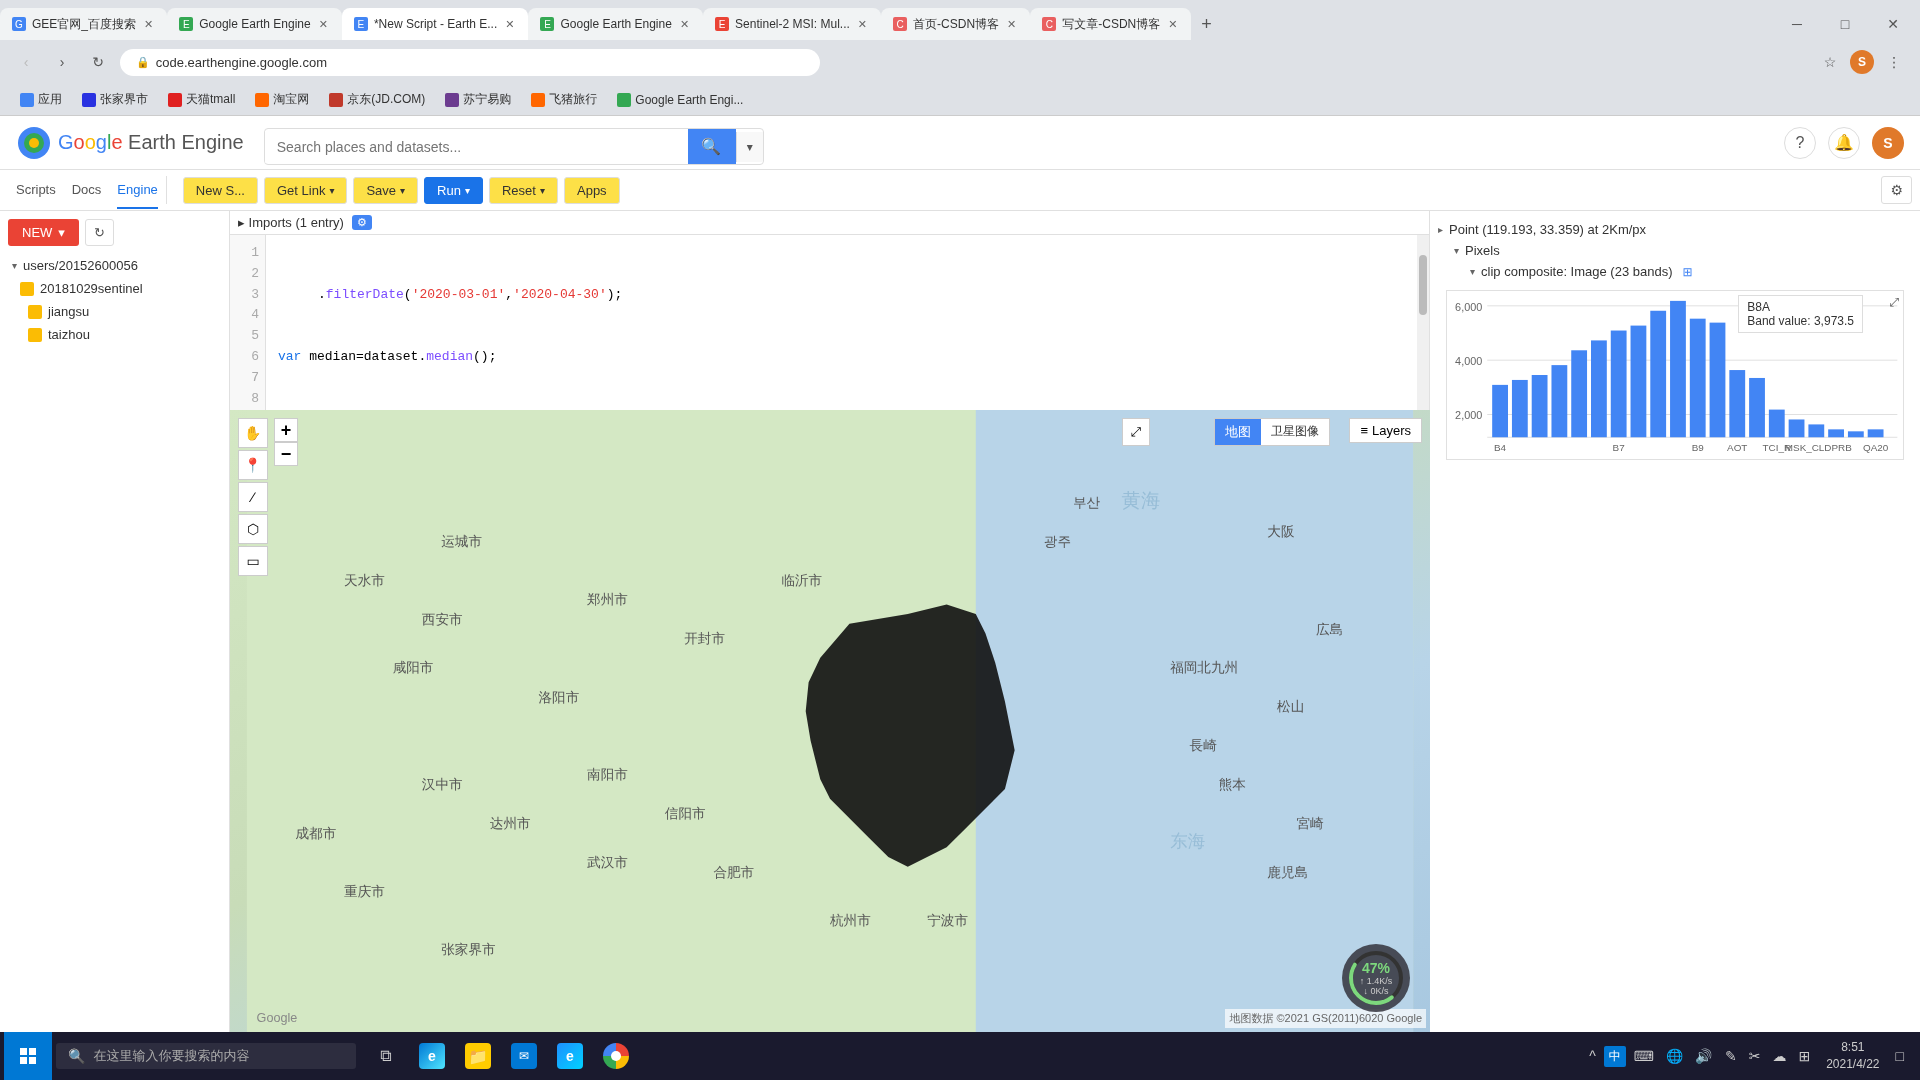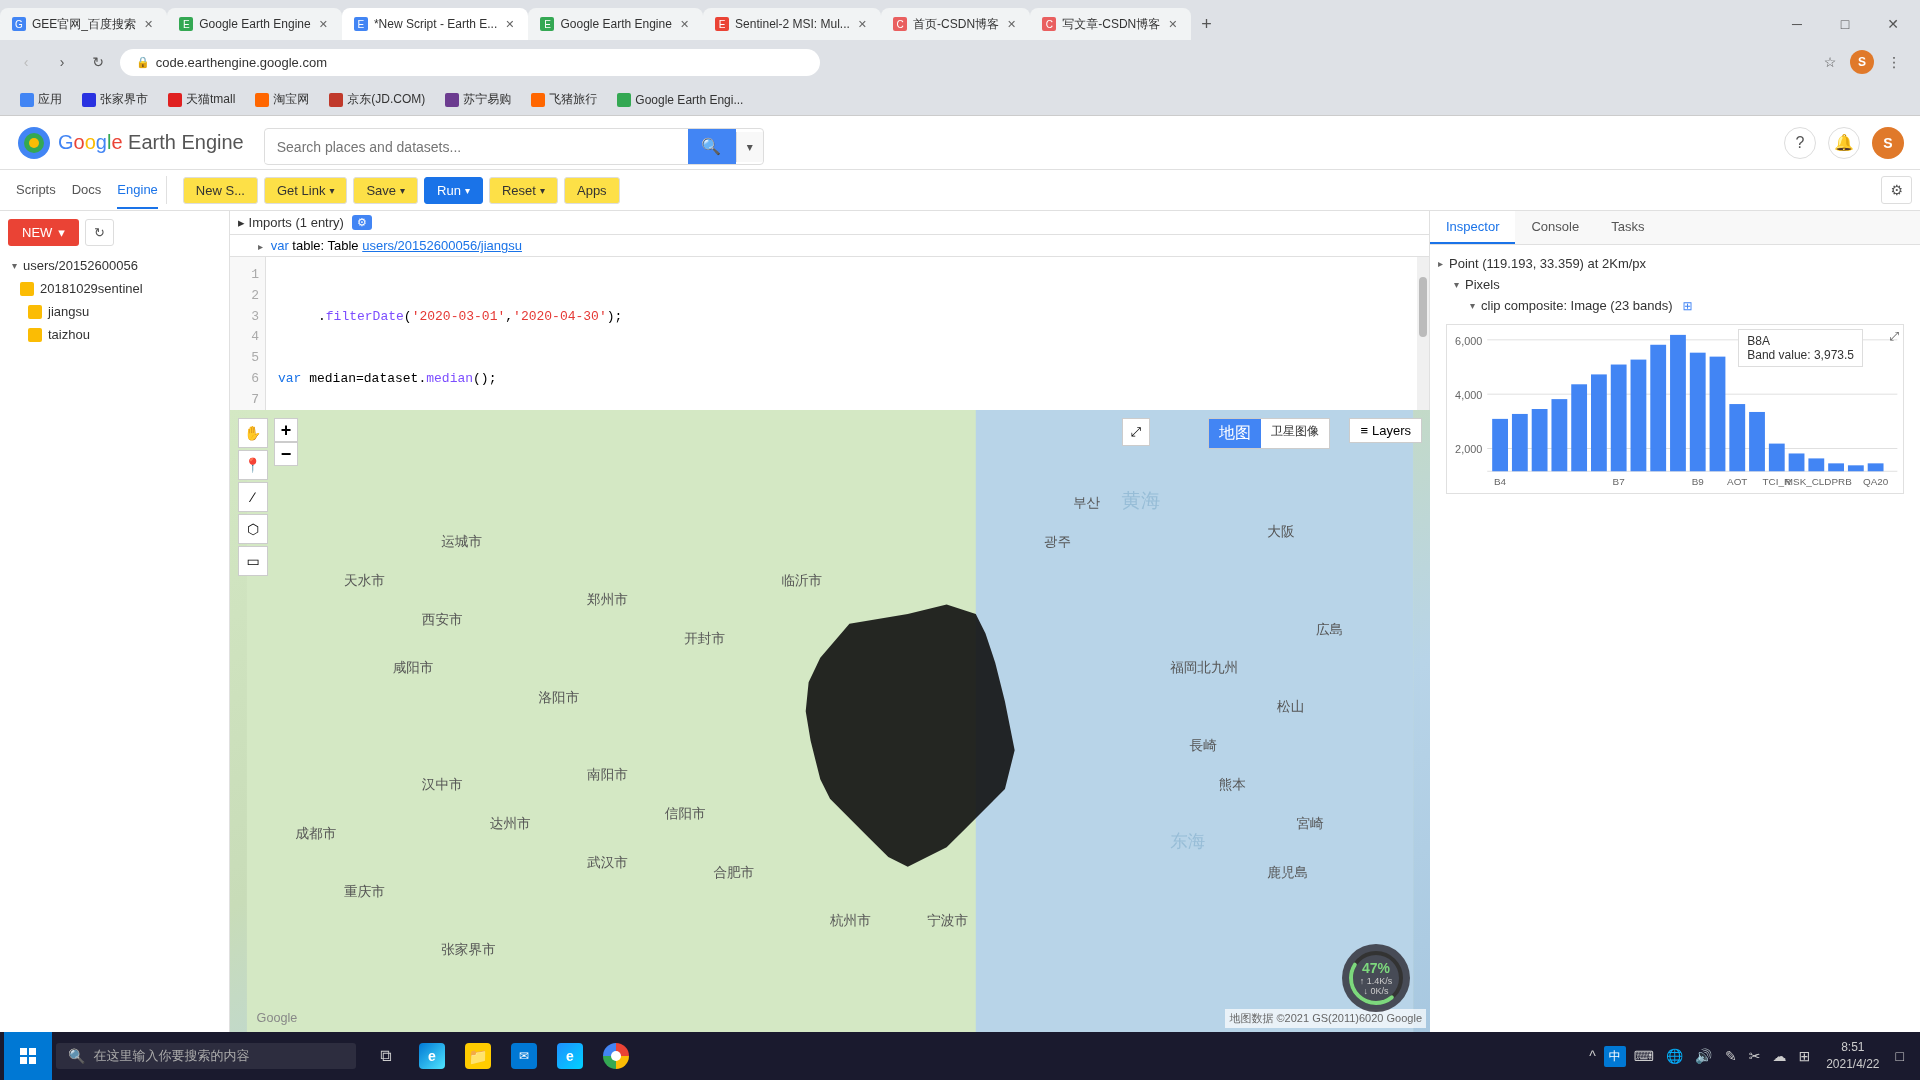--- a/index.html
+++ b/index.html
@@ -314,26 +314,20 @@
 
     <div class="editor-panel">
 
       <div class="imports-bar">
         <div class="imports-toggle">
           <span>▸</span>
           <span>Imports (1 entry)</span>
           <span style="margin-left:4px;font-size:11px;background:#4285f4;color:white;border-radius:3px;padding:1px 5px;cursor:pointer;">⚙</span>
         </div>
       </div>
-      <div style="background:#fff;border-bottom:1px solid #e0e0e0;padding:3px 8px 3px 28px;font-size:13px;">
-        <span style="font-size:10px;color:#666;margin-right:4px;">▸</span>
-        <span style="color:#1a73e8;">var</span>
-        <span> table: Table </span>
-        <span style="color:#1a73e8;text-decoration:underline;cursor:pointer;">users/20152600056/jiangsu</span>
-      </div>
 
       <div class="editor-area">
         <div class="line-numbers">
           <div>1</div>
           <div>2</div>
           <div>3</div>
           <div>4</div>
           <div>5</div>
           <div>6</div>
           <div>7</div>
@@ -347,25 +341,20 @@
           <div class="code-line"><span style="color:#555;">Map</span>.<span style="color:#7c4dff;">addLayer</span>(clip,visParams,<span class="str">'clip composite'</span>);</div>
           <div class="code-line">&nbsp;</div>
         </div>
         <div class="scrollbar-right">
           <div class="scrollbar-thumb"></div>
         </div>
       </div>
     </div>
 
     <div class="right-panel">
-      <div class="right-panel-tabs">
-        <div class="right-tab active">Inspector</div>
-        <div class="right-tab">Console</div>
-        <div class="right-tab">Tasks</div>
-      </div>
       <div class="inspector-content">
 
         <div class="inspector-row">
           <span class="arrow">▸</span>
           <span>Point (119.193, 33.359) at 2Km/px</span>
         </div>
 
         <div class="inspector-row indent1">
           <span class="arrow">▾</span>
           <span>Pixels</span>
@@ -492,21 +481,21 @@
     <div style="width:24px;height:24px;background:white;border:1px solid #ccc;display:flex;align-items:center;justify-content:center;cursor:pointer;font-size:18px;font-weight:bold;">+</div>
     <div style="width:24px;height:24px;background:white;border:1px solid #ccc;display:flex;align-items:center;justify-content:center;cursor:pointer;font-size:18px;font-weight:bold;">−</div>
   </div>
 
   <div style="position:absolute;top:8px;right:8px;background:white;border:1px solid #ccc;padding:4px 10px;font-size:13px;display:flex;align-items:center;gap:4px;cursor:pointer;z-index:10;">
     <span>≡</span>
     <span>Layers</span>
   </div>
 
   <div style="position:absolute;top:8px;right:100px;display:flex;background:white;border:1px solid #ccc;z-index:10;">
-    <div style="padding:4px 10px;font-size:16px;cursor:pointer;background:#4285f4;color:white;font-family:Liberation Mono, monospace;">地图</div>
+    <div style="padding:4px 10px;font-size:13px;cursor:pointer;background:#4285f4;color:white;font-family:Liberation Mono, monospace;">地图</div>
     <div style="padding:4px 10px;font-size:12px;cursor:pointer;color:#333;">卫星图像</div>
   </div>
 
   <div style="position:absolute;top:8px;right:280px;background:white;border:1px solid #ccc;width:28px;height:28px;display:flex;align-items:center;justify-content:center;cursor:pointer;z-index:10;">⤢</div>
 
   <div style="position:absolute;bottom:4px;right:4px;font-size:11px;color:#666;background:rgba(255,255,255,0.7);padding:2px 4px;">地图数据 ©2021 GS(2011)6020 Google</div>
 
   <div style="position:absolute;bottom:20px;right:20px;background:rgba(50,50,60,0.85);border-radius:50%;width:68px;height:68px;display:flex;flex-direction:column;align-items:center;justify-content:center;">
     <svg width="60" height="60" viewBox="0 0 60 60">
       <circle cx="30" cy="30" r="25" fill="none" stroke="#333" stroke-width="4"></circle>

